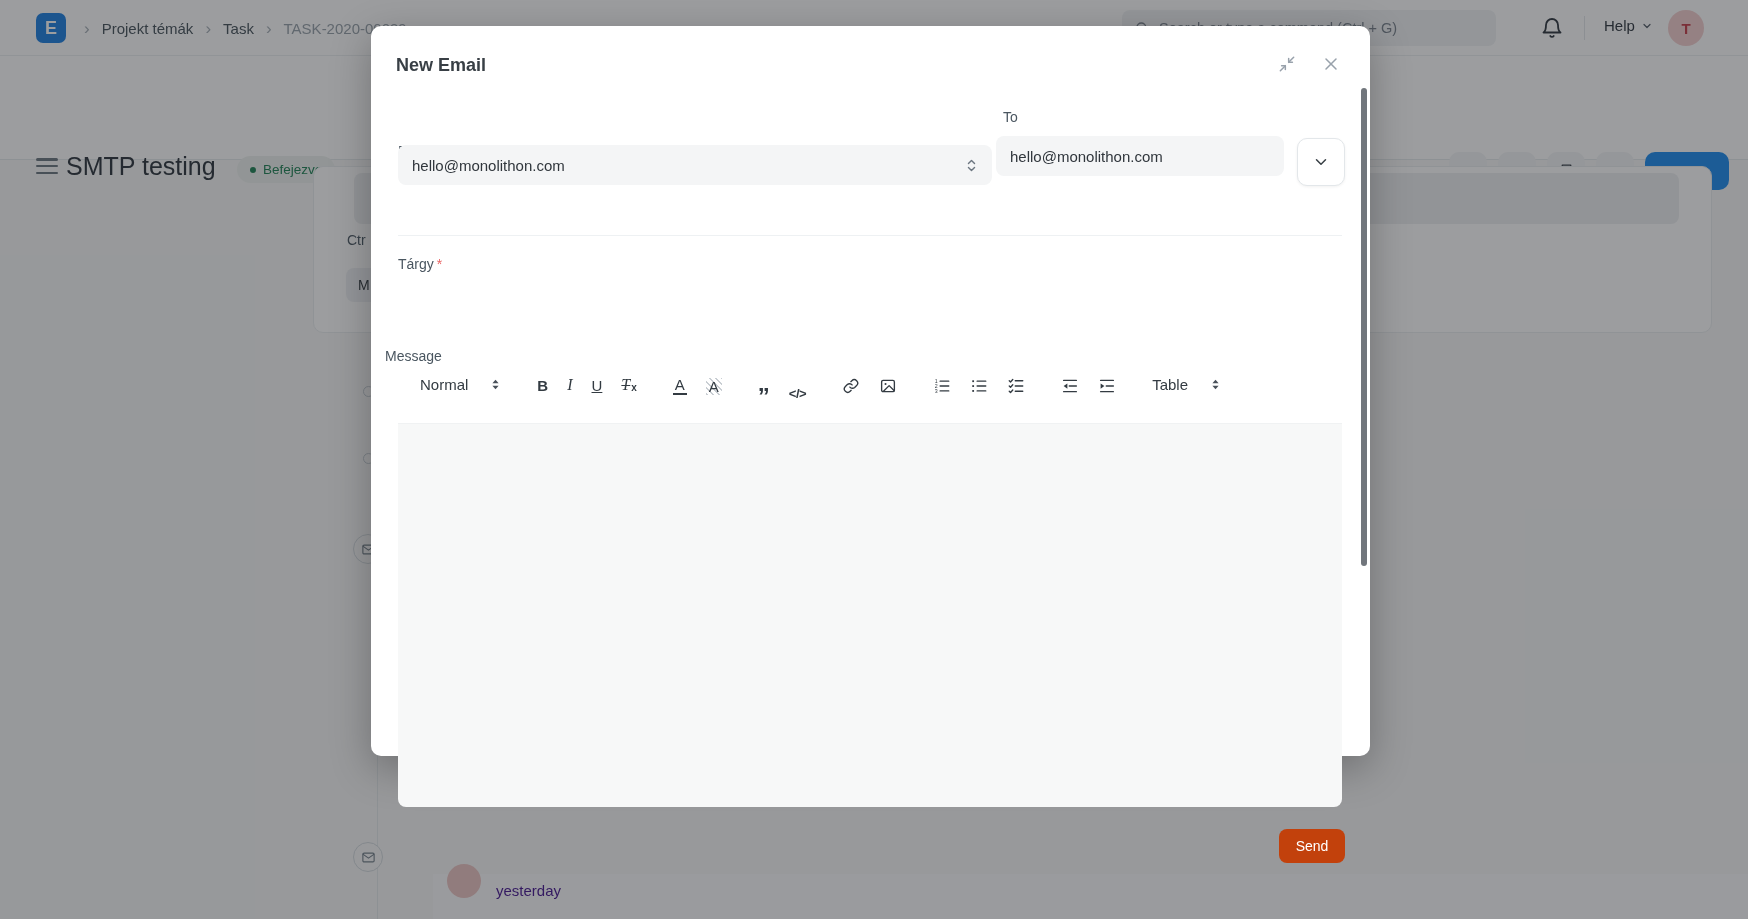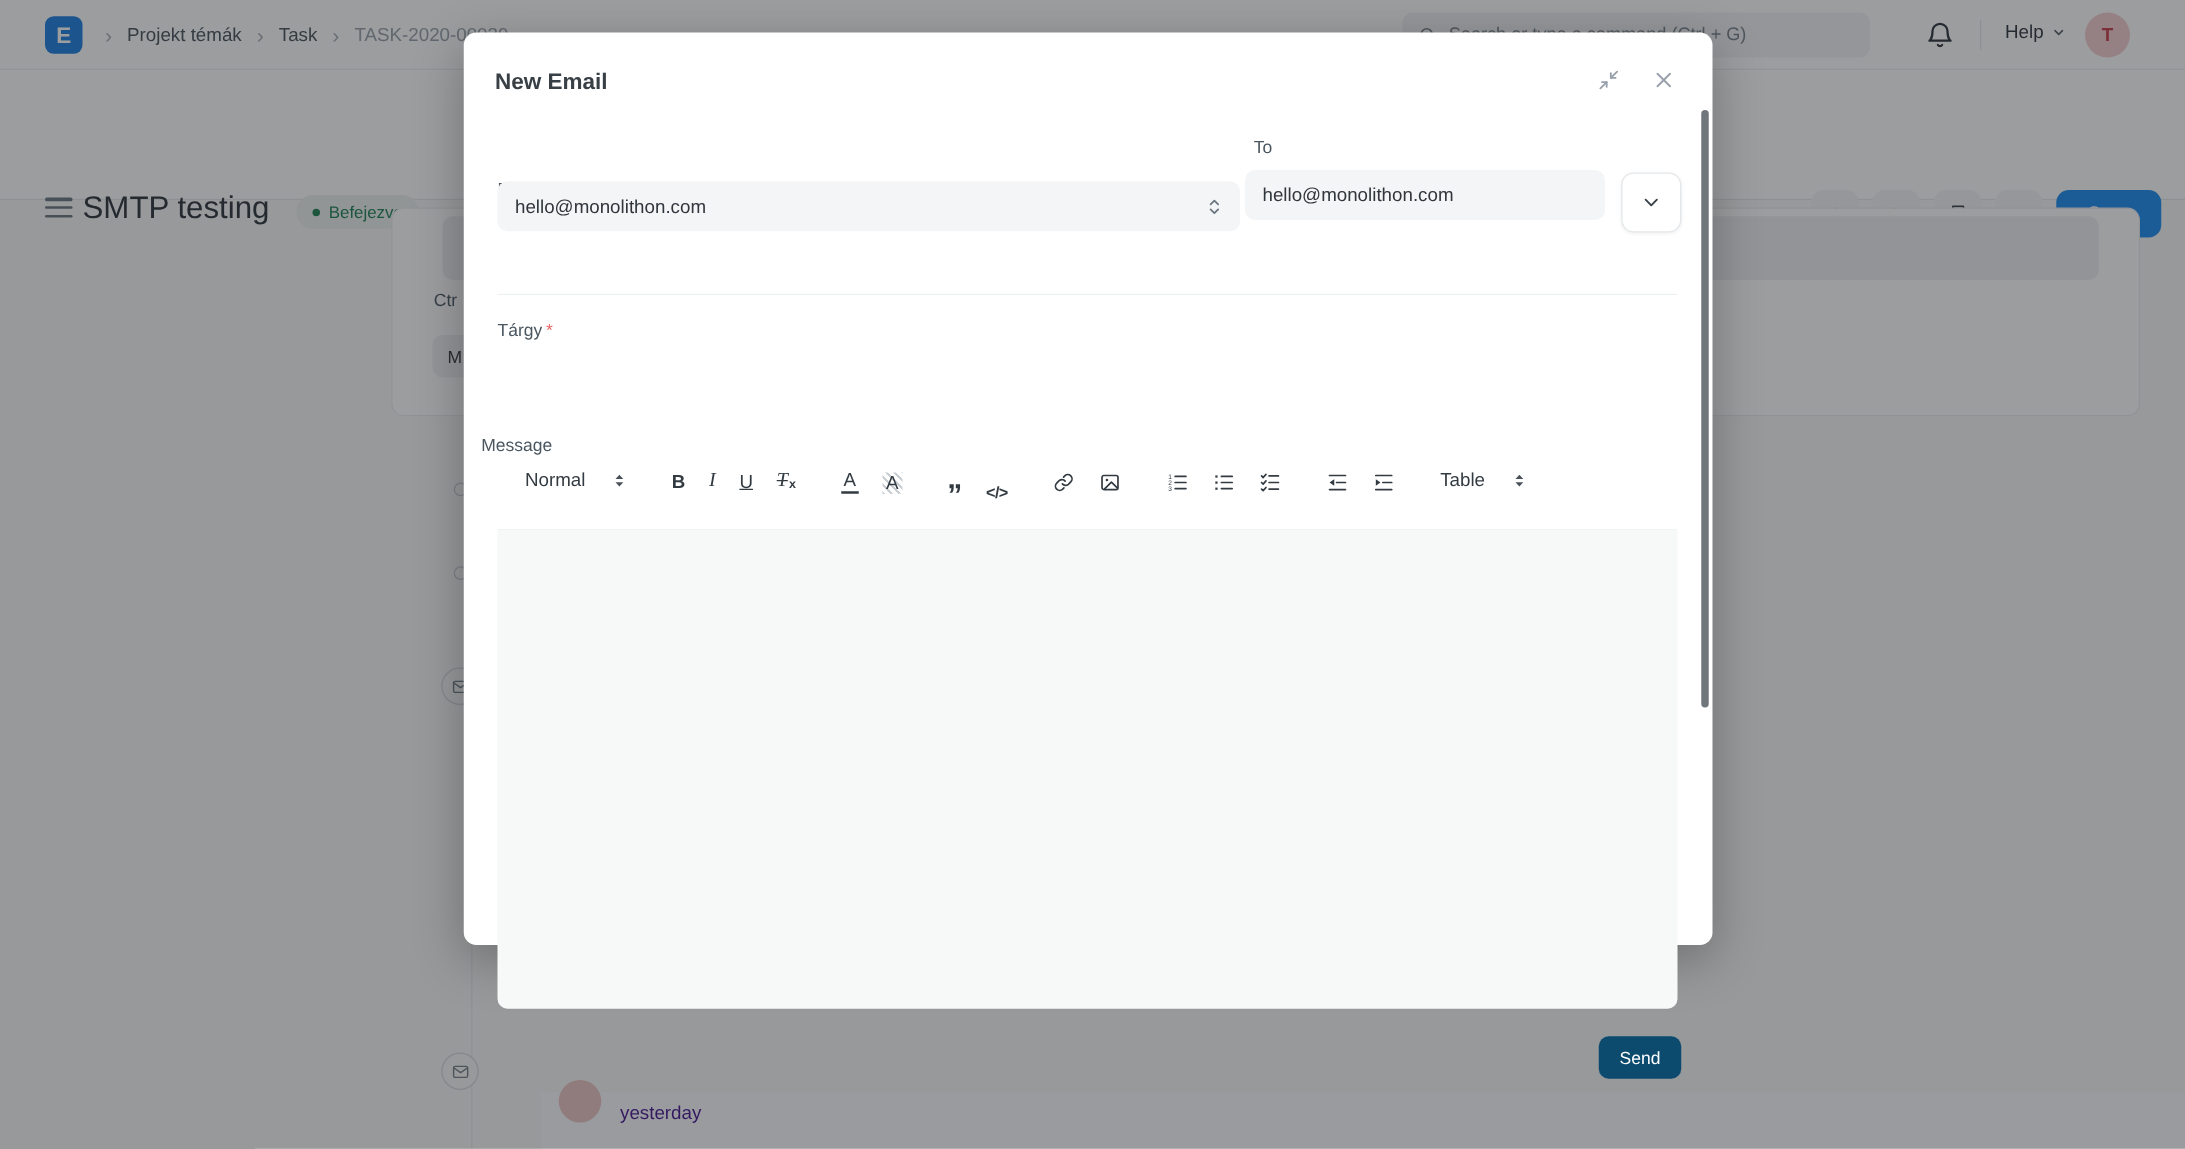--- a/index.html
+++ b/index.html
@@ -126,21 +126,21 @@
   .tb-hl { padding:1px 3px;
     background:repeating-linear-gradient(45deg,#c9ced3 0 1.5px,transparent 1.5px 4.5px); }
   .tb-quote { font-size:24px; font-weight:700; margin-top:8px; }
   .tb-code { font-size:13px; font-weight:600; letter-spacing:-0.5px; }
   .caret-ud { color:#495059; }
 
   .editor-area { position:absolute; left:27px; top:398px; width:944px; height:383px;
     background:#f7f8f8; border-radius:0 0 8px 8px; cursor:text; }
 
   .send-btn { position:absolute; left:908px; top:803px; width:66px; height:34px;
-    background:#0c4a6e; border:none; border-radius:8px; color:#fff; font-size:14px;
+    background:#c2410c; border:none; border-radius:8px; color:#fff; font-size:14px;
     font-weight:500; cursor:pointer; font-family:inherit; }
 </style>
 </head>
 <body>
 
 <div class="app">
 
   <div class="navbar">
     <div class="logo">E</div>
     <div class="crumbs">

